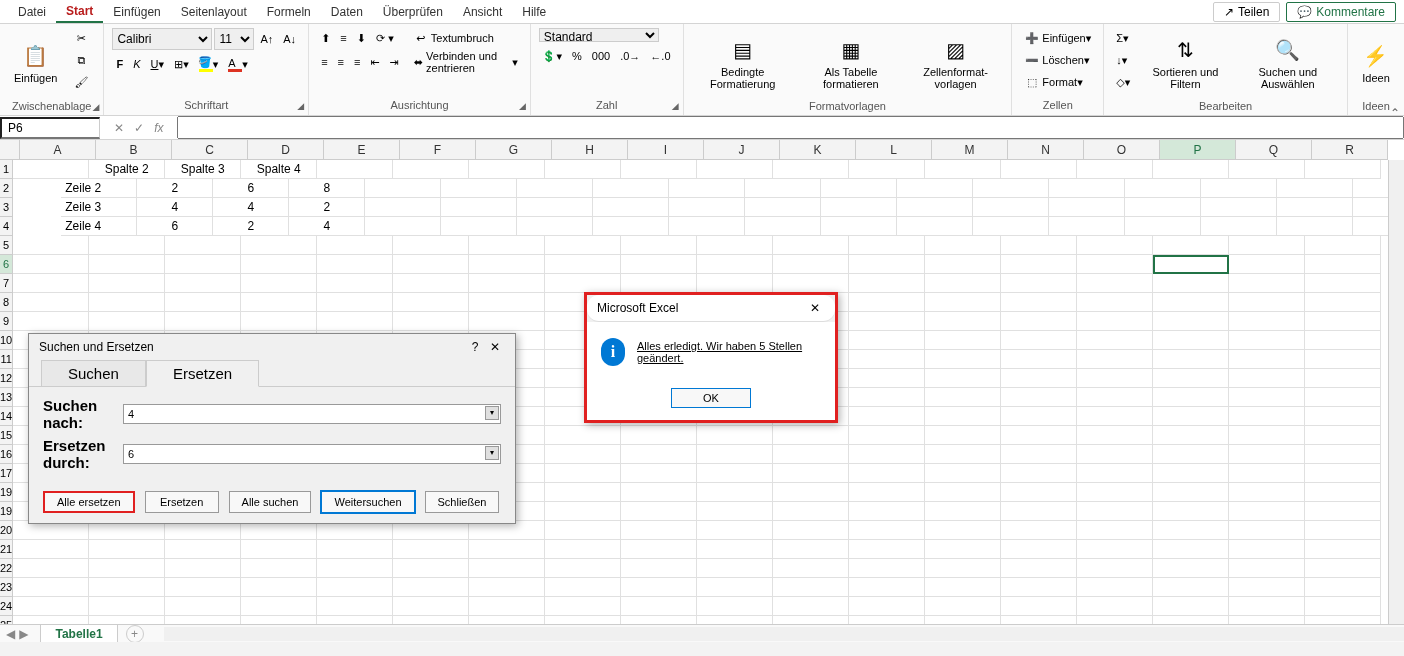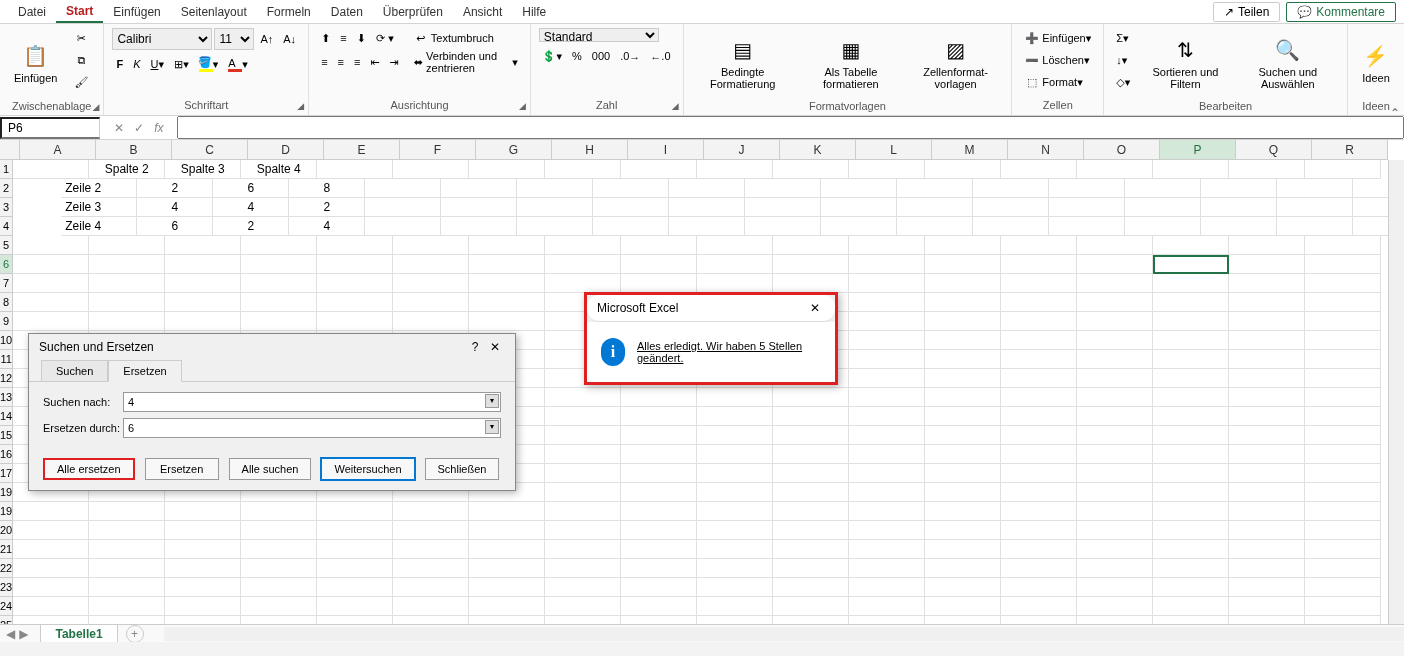--- a/index.html
+++ b/index.html
@@ -67,25 +67,25 @@
 .hscroll-track { flex: 1; height: 14px; background: #f0f0f0; margin-left: 20px; position: relative; }
 .status-bar { position: absolute; bottom: 0; left: 0; right: 0; height: 14px; background: #f3f3f3; }
 
 
 .dialog { position: absolute; background: #f0f0f0; border: 1px solid #888; box-shadow: 2px 2px 8px rgba(0,0,0,0.3); }
 .find-dlg { left: 28px; top: 333px; width: 488px; }
 .dlg-title { padding: 6px 10px; font-size: 12px; display: flex; align-items: center; }
 .dlg-title .spacer { flex: 1; }
 .dlg-title .help, .dlg-title .close { width: 20px; text-align: center; cursor: pointer; }
 .dlg-tabs { display: flex; padding-left: 12px; }
-.dlg-tab { padding: 4px 14px; font-size: 11px; border: 1px solid #ccc; background: #e8e8e8; cursor: pointer; }
+.dlg-tab { padding: 4px 26px; font-size: 15px; border: 1px solid #ccc; background: #e8e8e8; cursor: pointer; }
 .dlg-tab.active { background: #f0f0f0; border-bottom: 1px solid #f0f0f0; }
 .dlg-body { padding: 10px 14px 6px; border-top: 1px solid #ccc; margin-top: -1px; }
 .field-row { display: flex; align-items: center; margin-bottom: 6px; }
-.field-row label { width: 80px; font-size: 11px; }
+.field-row label { width: 80px; font-size: 15px; font-weight: bold; }
 .field-row .combo { flex: 1; position: relative; }
 .field-row .combo input { width: 100%; height: 20px; border: 1px solid #999; padding: 0 18px 0 4px; font-size: 11px; }
 .field-row .combo .dd { position: absolute; right: 2px; top: 2px; width: 14px; height: 14px; background: #e0e0e0; border: 1px solid #999; font-size: 8px; text-align: center; line-height: 12px; cursor: pointer; }
 .opt-row { display: flex; justify-content: flex-end; padding: 8px 0; }
 .dlg-btn { padding: 3px 12px; font-size: 11px; border: 1px solid #999; background: #f8f8f8; cursor: pointer; min-width: 74px; }
 .btn-row { display: flex; gap: 10px; padding: 8px 14px 10px; justify-content: flex-start; }
 .dlg-btn.highlighted { border: 2px solid #e02020; }
 .dlg-btn.focused { border: 1px solid #0078d4; outline: 1px solid #0078d4; }
 
 
@@ -884,13 +884,16 @@
 <div class="dialog msgbox">
   <div class="dlg-title">
     <span>Microsoft Excel</span>
     <span class="spacer"></span>
     <span class="close">✕</span>
   </div>
   <div class="msgbox-body">
     <div class="info-icon">i</div>
     <div class="msgbox-text">Alles erledigt. Wir haben 5 Stellen geändert.</div>
   </div>
+  <div class="msgbox-btns">
+    <button class="dlg-btn">OK</button>
+  </div>
 </div>
 
 </body></html>

